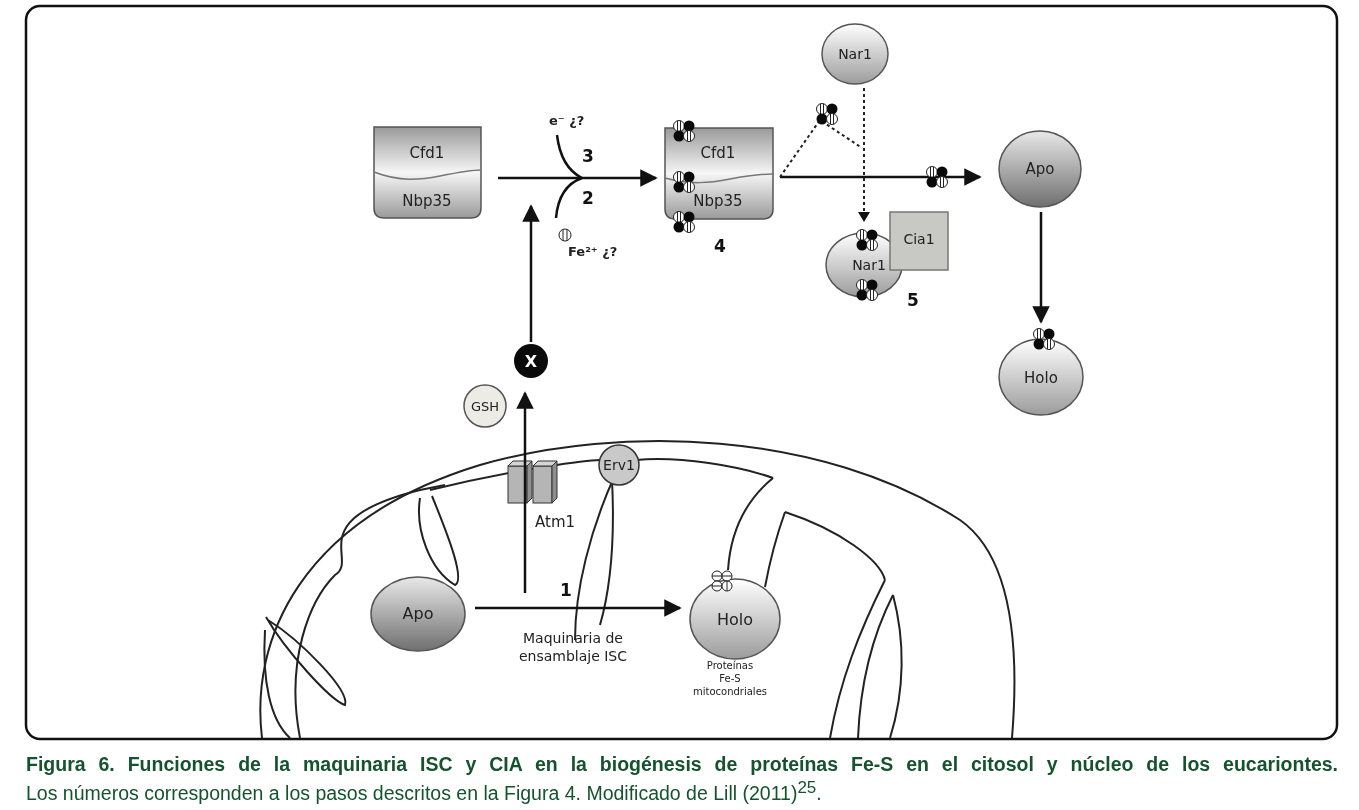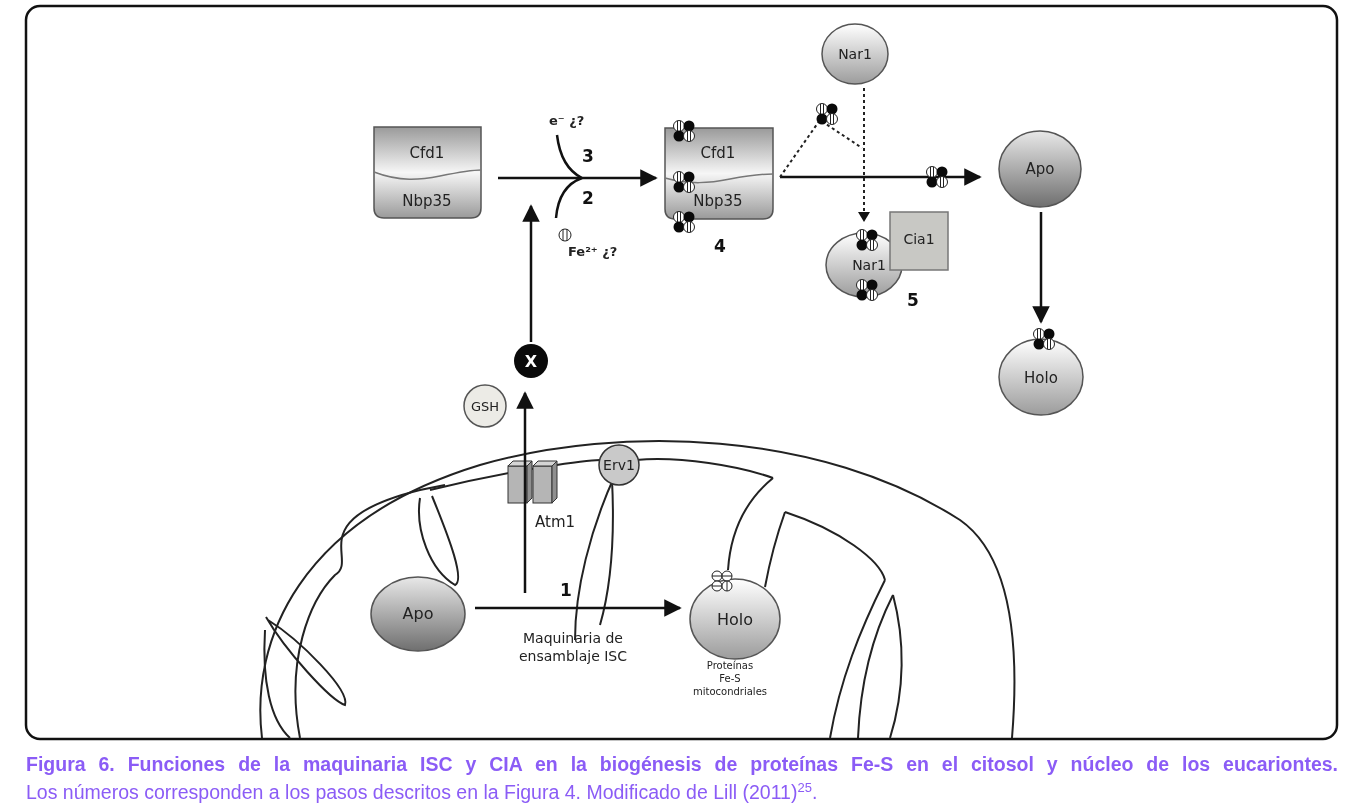--- a/index.html
+++ b/index.html
@@ -3,26 +3,26 @@
   <meta charset="utf-8">
   <style>
     html, body { margin: 0; padding: 0; background: #ffffff; }
     body { width: 1359px; height: 810px; position: relative; overflow: hidden; }
     #diagram { position: absolute; left: 0; top: 0; }
     .lbl { font-family: "DejaVu Sans", sans-serif; fill: #222; }
     .num { font-family: "DejaVu Sans", sans-serif; font-weight: bold; fill: #111; }
     .caption {
       position: absolute; left: 26px; top: 752px; width: 1312px;
       font-family: "Liberation Sans", sans-serif; font-size: 19.5px; line-height: 24px;
-      color: #8b5cf6; text-align: justify; text-align-last: left;
+      color: #14532d; text-align: justify; text-align-last: left;
     }
     .caption .line1 { display: block; text-align: justify; text-align-last: justify; }
     .caption .line2 { display: block; }
     .caption b { font-weight: bold; }
-    sup { font-size: 13px; vertical-align: 7px; }
+    sup { font-size: 17px; vertical-align: 7px; }
   </style>
 </head>
 <body>
 
 <svg id="diagram" width="1359" height="750" viewBox="0 0 1359 750" xmlns="http://www.w3.org/2000/svg">
   <defs>
     <linearGradient id="gLight" x1="0" y1="0" x2="0" y2="1">
       <stop offset="0" stop-color="#ffffff"></stop>
       <stop offset="1" stop-color="#9c9c9c"></stop>
     </linearGradient>

